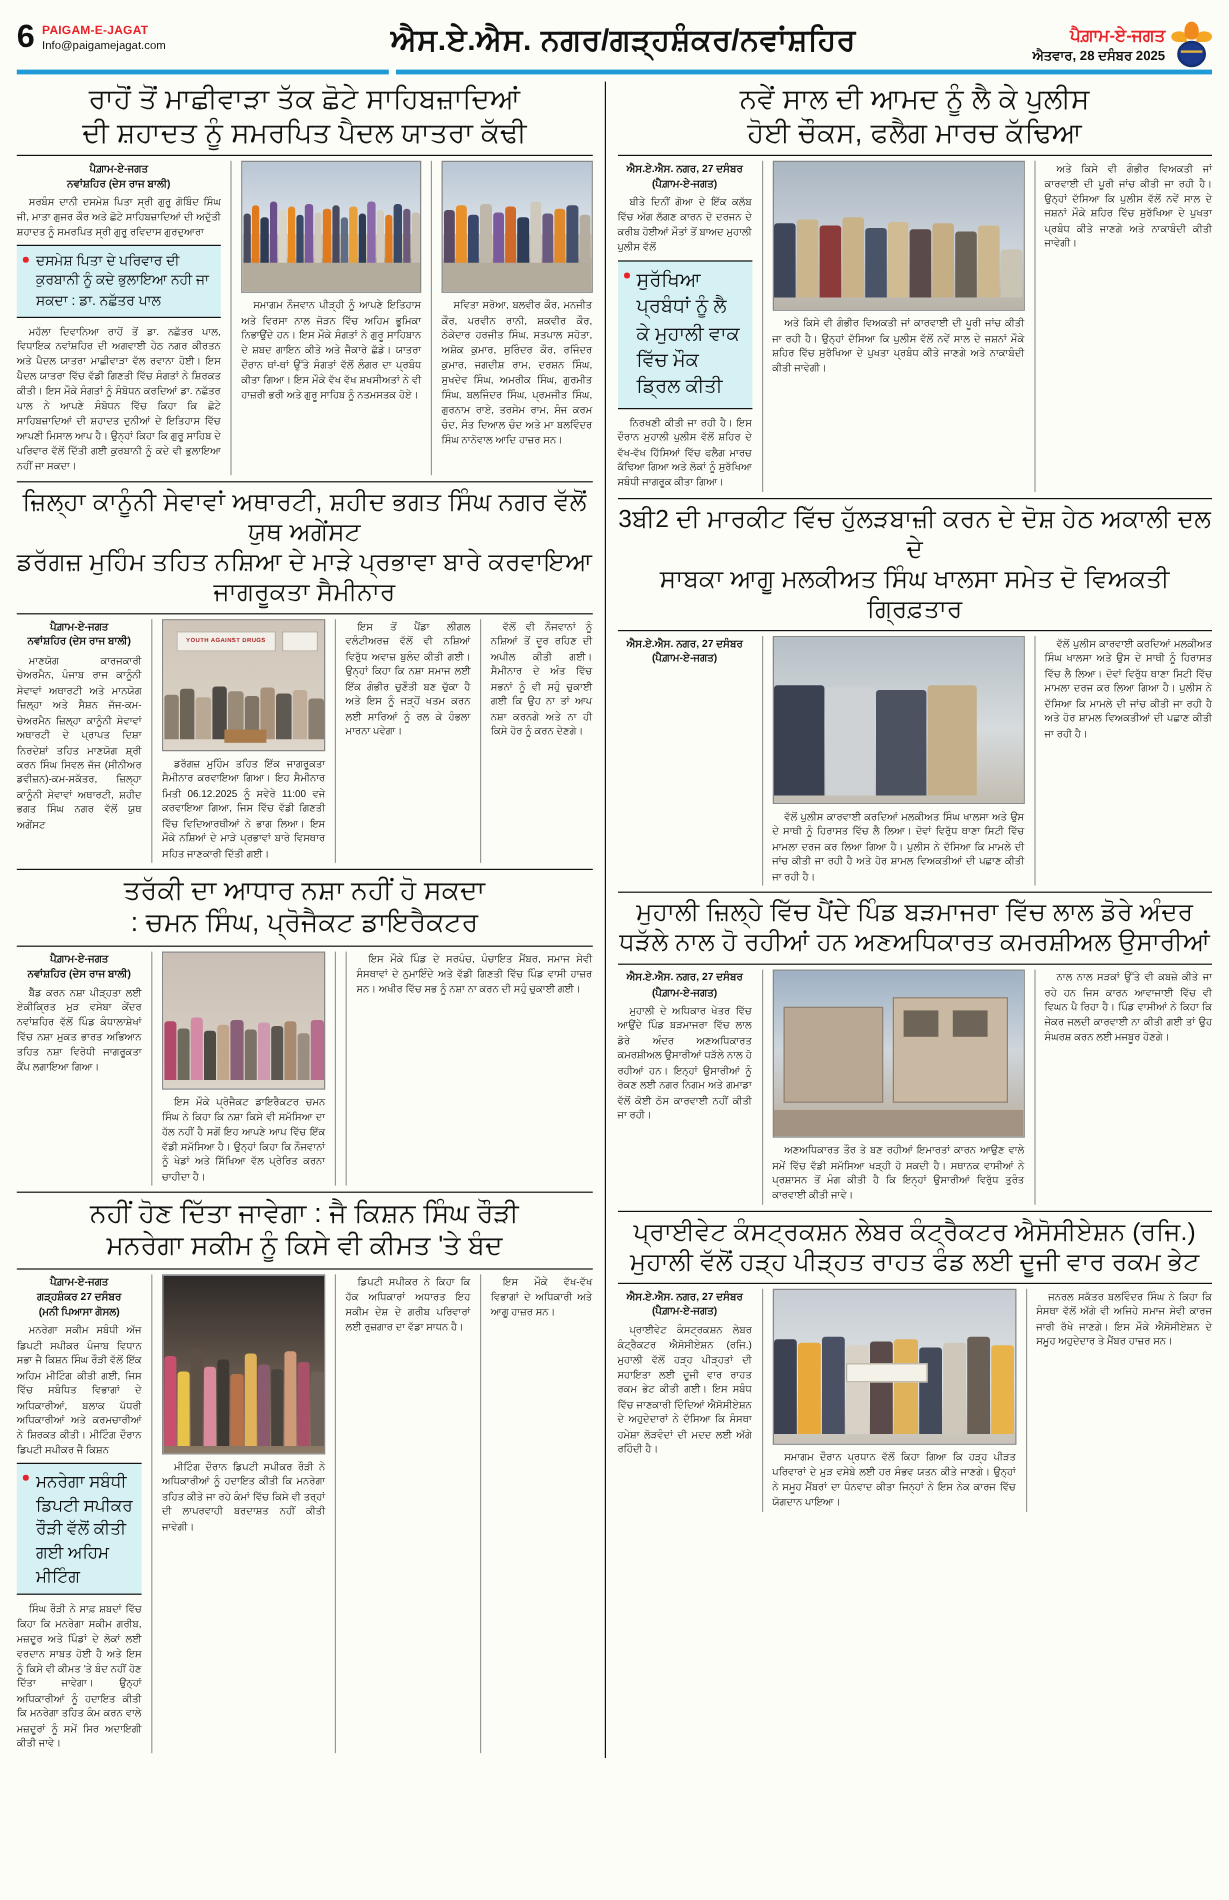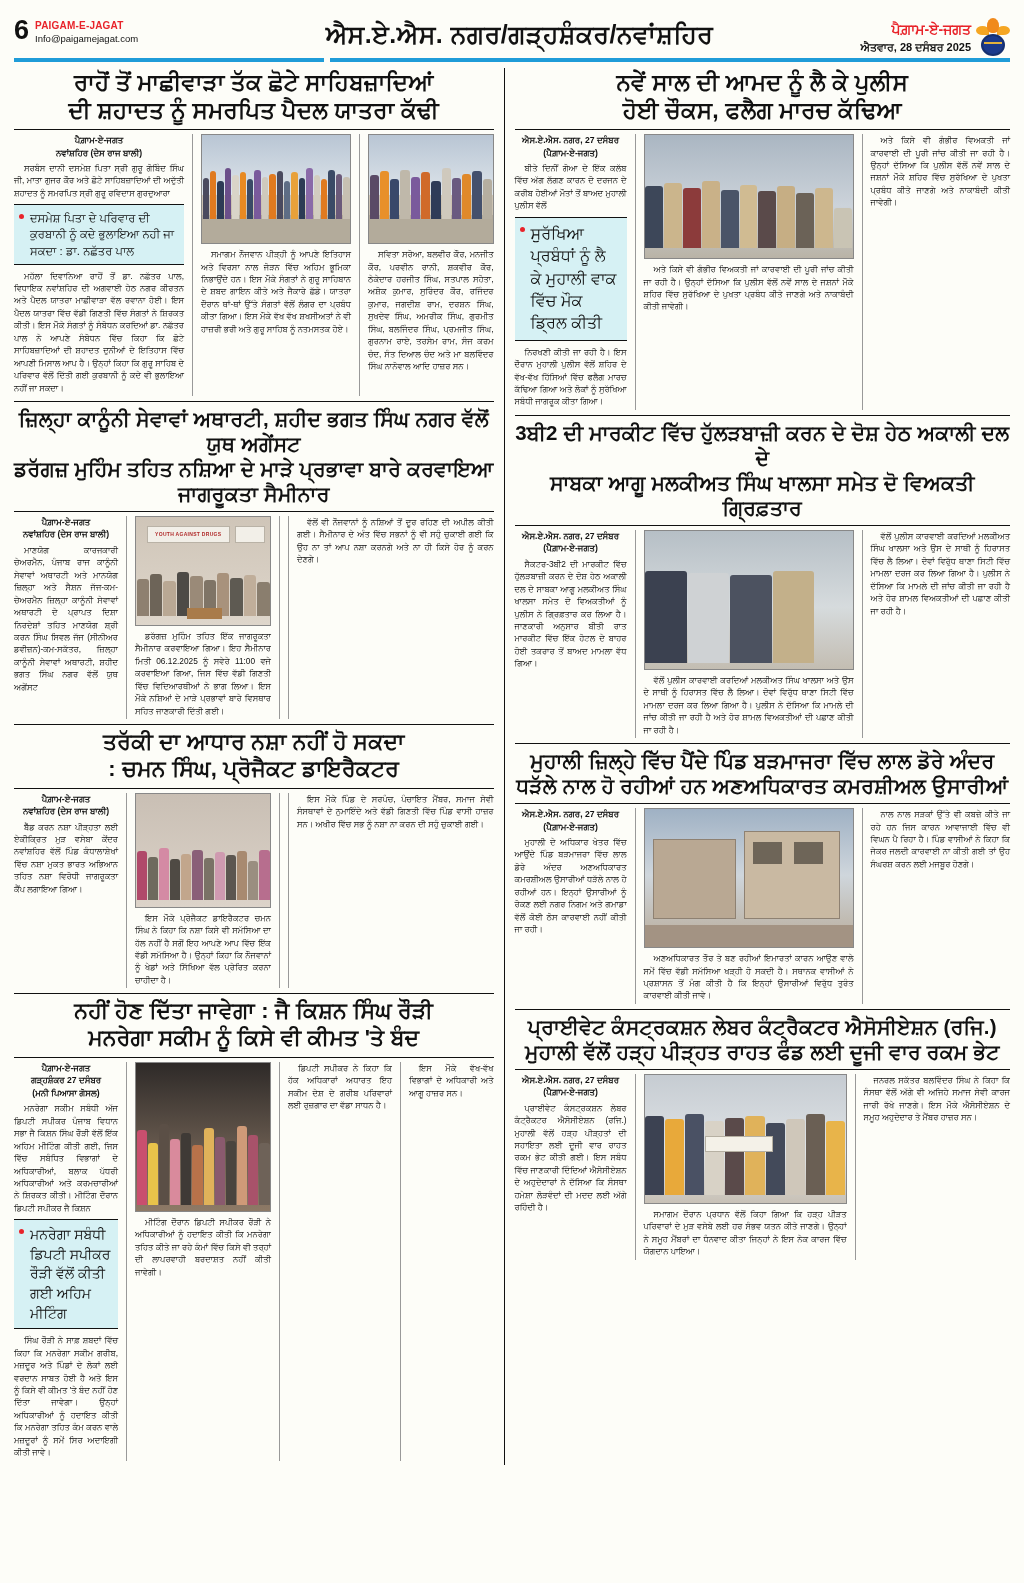--- a/index.html
+++ b/index.html
@@ -30,21 +30,21 @@
   .torch .wing-l { left: 0; } .torch .wing-r { right: 0; transform: scaleX(-1); }
   .torch .cup { position: absolute; left: 5px; top: 16px; width: 24px; height: 22px; background: #1b3a8c; border-radius: 50%; border: 2px solid #16306f; }
   .torch .cupline { position: absolute; left: 8px; top: 24px; width: 18px; height: 2px; background: #e3b23c; }
 
   .rule-top { display: flex; height: 4px; margin-top: 2px; }
   .rule-top .seg-a { flex: 0 0 310px; background: #1f9cd8; }
   .rule-top .seg-gap { flex: 0 0 6px; background: transparent; }
   .rule-top .seg-b { flex: 1; background: #1f9cd8; }
 
   
-  .hl { font-size: 23px; font-weight: bold; text-align: center; line-height: 1.22; letter-spacing: .2px; }
+  .hl { font-size: 23px; font-weight: normal; text-align: center; line-height: 1.22; letter-spacing: .2px; }
   .hl.small { font-size: 20.5px; }
   .hl.med { font-size: 22px; }
   .sep { border-top: 1.6px solid #111; margin: 5px 0 4px; }
 
   .byline { text-align: center; font-size: 8.6px; font-weight: bold; line-height: 1.45; }
   .body-txt { font-size: 8.3px; line-height: 1.5; text-align: justify; hyphens: auto; }
   .body-txt p { margin-bottom: 2px; text-indent: 10px; }
 
   .callout {
     background: #d6f1f4;
@@ -224,20 +224,25 @@
                 <i style="height:68%;background:#c0ae9a"></i>
                   <i style="height:56%;background:#8a7e6e"></i>
               </div>
               <div style="position:absolute;left:38%;bottom:6%;width:26%;height:10%;background:#a97b4a;"></div>
             </div>
             <div class="body-txt">
                 <p>ਡਰੱਗਜ਼ ਮੁਹਿੰਮ ਤਹਿਤ ਇੱਕ ਜਾਗਰੂਕਤਾ ਸੈਮੀਨਾਰ ਕਰਵਾਇਆ ਗਿਆ। ਇਹ ਸੈਮੀਨਾਰ ਮਿਤੀ 06.12.2025 ਨੂੰ ਸਵੇਰੇ 11:00 ਵਜੇ ਕਰਵਾਇਆ ਗਿਆ, ਜਿਸ ਵਿੱਚ ਵੱਡੀ ਗਿਣਤੀ ਵਿੱਚ ਵਿਦਿਆਰਥੀਆਂ ਨੇ ਭਾਗ ਲਿਆ। ਇਸ ਮੌਕੇ ਨਸ਼ਿਆਂ ਦੇ ਮਾੜੇ ਪ੍ਰਭਾਵਾਂ ਬਾਰੇ ਵਿਸਥਾਰ ਸਹਿਤ ਜਾਣਕਾਰੀ ਦਿੱਤੀ ਗਈ।</p>
               </div>
           </div>
           <div class="colsep"></div>
+          <div style="width:104px;">
+            <div class="body-txt">
+                <p>ਇਸ ਤੋਂ ਪੈਂਡਾ ਲੀਗਲ ਵਲੰਟੀਅਰਜ਼ ਵੱਲੋਂ ਵੀ ਨਸ਼ਿਆਂ ਵਿਰੁੱਧ ਅਵਾਜ਼ ਬੁਲੰਦ ਕੀਤੀ ਗਈ। ਉਨ੍ਹਾਂ ਕਿਹਾ ਕਿ ਨਸ਼ਾ ਸਮਾਜ ਲਈ ਇੱਕ ਗੰਭੀਰ ਚੁਣੌਤੀ ਬਣ ਚੁੱਕਾ ਹੈ ਅਤੇ ਇਸ ਨੂੰ ਜੜ੍ਹੋਂ ਖਤਮ ਕਰਨ ਲਈ ਸਾਰਿਆਂ ਨੂੰ ਰਲ ਕੇ ਹੰਭਲਾ ਮਾਰਨਾ ਪਵੇਗਾ।</p>
+              </div>
+          </div>
           <div class="colsep"></div>
           <div style="flex:1;">
             <div class="body-txt">
                 <p>ਵੱਲੋਂ ਵੀ ਨੌਜਵਾਨਾਂ ਨੂੰ ਨਸ਼ਿਆਂ ਤੋਂ ਦੂਰ ਰਹਿਣ ਦੀ ਅਪੀਲ ਕੀਤੀ ਗਈ। ਸੈਮੀਨਾਰ ਦੇ ਅੰਤ ਵਿੱਚ ਸਭਨਾਂ ਨੂੰ ਵੀ ਸਹੁੰ ਚੁਕਾਈ ਗਈ ਕਿ ਉਹ ਨਾ ਤਾਂ ਆਪ ਨਸ਼ਾ ਕਰਨਗੇ ਅਤੇ ਨਾ ਹੀ ਕਿਸੇ ਹੋਰ ਨੂੰ ਕਰਨ ਦੇਣਗੇ।</p>
               </div>
           </div>
         </div>
       </div>
 
       <div class="sep"></div>
@@ -404,23 +409,20 @@
       <div class="sep"></div>
 
       <div class="block">
         <div class="hl small">3ਬੀ2 ਦੀ ਮਾਰਕੀਟ ਵਿੱਚ ਹੁੱਲੜਬਾਜ਼ੀ ਕਰਨ ਦੇ ਦੋਸ਼ ਹੇਠ ਅਕਾਲੀ ਦਲ ਦੇ</div>
         <div class="hl small">ਸਾਬਕਾ ਆਗੂ ਮਲਕੀਅਤ ਸਿੰਘ ਖਾਲਸਾ ਸਮੇਤ ਦੋ ਵਿਅਕਤੀ ਗ੍ਰਿਫ਼ਤਾਰ</div>
         <div class="sep"></div>
         <div class="cols3">
           <div style="width:112px;">
             <div class="byline">ਐਸ.ਏ.ਐਸ. ਨਗਰ, 27 ਦਸੰਬਰ</div>
             <div class="byline">(ਪੈਗ਼ਾਮ-ਏ-ਜਗਤ)</div>
-            <div class="body-txt" style="margin-top:3px;">
-                <p>ਸੈਕਟਰ-3ਬੀ2 ਦੀ ਮਾਰਕੀਟ ਵਿੱਚ ਹੁੱਲੜਬਾਜ਼ੀ ਕਰਨ ਦੇ ਦੋਸ਼ ਹੇਠ ਅਕਾਲੀ ਦਲ ਦੇ ਸਾਬਕਾ ਆਗੂ ਮਲਕੀਅਤ ਸਿੰਘ ਖਾਲਸਾ ਸਮੇਤ ਦੋ ਵਿਅਕਤੀਆਂ ਨੂੰ ਪੁਲੀਸ ਨੇ ਗ੍ਰਿਫ਼ਤਾਰ ਕਰ ਲਿਆ ਹੈ। ਜਾਣਕਾਰੀ ਅਨੁਸਾਰ ਬੀਤੀ ਰਾਤ ਮਾਰਕੀਟ ਵਿੱਚ ਇੱਕ ਹੋਟਲ ਦੇ ਬਾਹਰ ਹੋਈ ਤਕਰਾਰ ਤੋਂ ਬਾਅਦ ਮਾਮਲਾ ਵੱਧ ਗਿਆ।</p>
-              </div>
           </div>
           <div class="colsep"></div>
           <div style="width:210px;">
             <div class="photo" style="height:140px;margin-bottom:4px;">
               <div style="position:absolute;inset:0;background:linear-gradient(#b6bfc6,#d6dbdd 55%,#c3bdb2)"></div>
               <div class="crowd" style="bottom:4%;height:76%;">
                 <i style="height:88%;background:#3b4150;flex:0 0 20%"></i>
                 <i style="height:86%;background:#cfd2d4;flex:0 0 20%"></i>
                 <i style="height:84%;background:#4c5260;flex:0 0 20%"></i>
                 <i style="height:88%;background:#c3b08a;flex:0 0 20%"></i>

